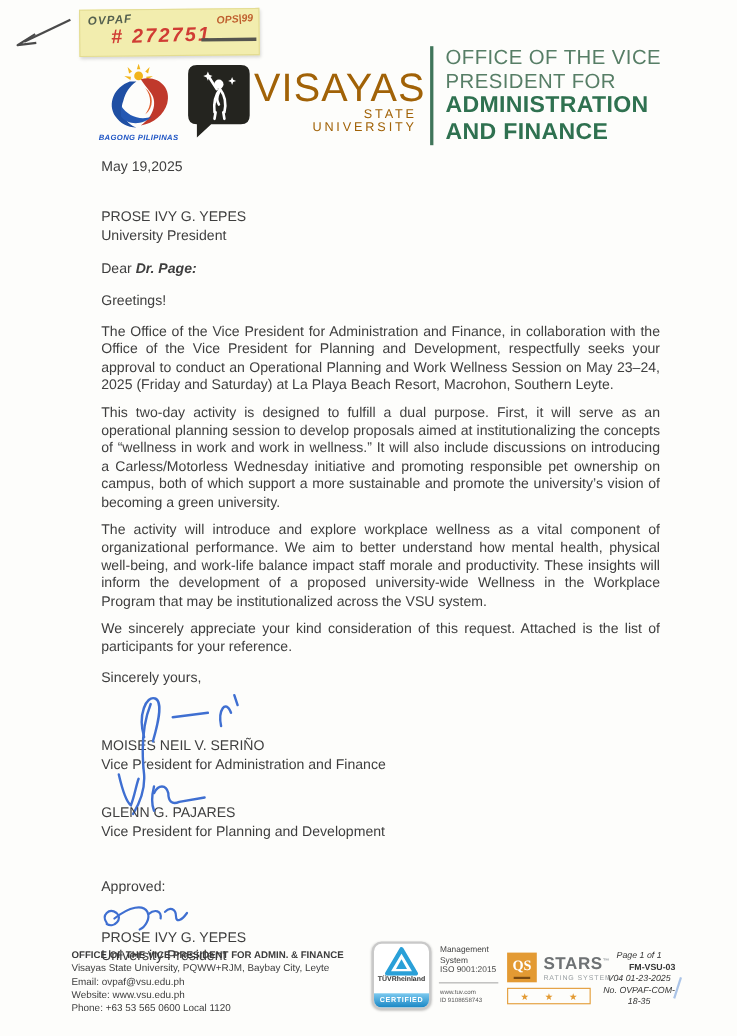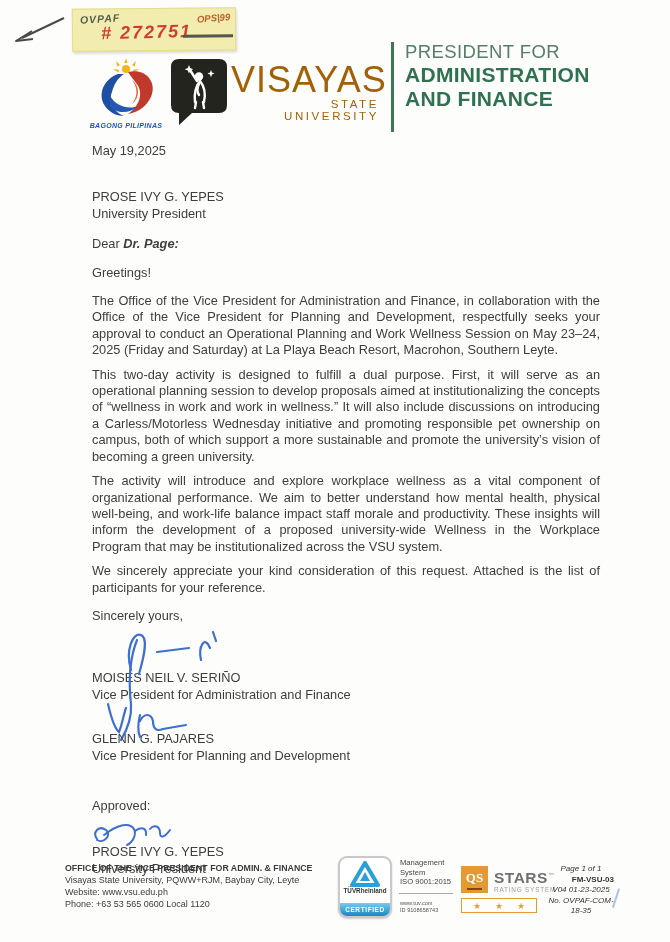--- a/index.html
+++ b/index.html
@@ -66,21 +66,21 @@
   .tuv .tri { display:block; margin:3px auto 0; }
   .tuv .brand { text-align:center; font-size:6.3px; font-weight:700; color:#333; margin-top:0px; }
   .tuv .ribbon { position:absolute; left:0; right:0; bottom:0; height:13px;
     background:linear-gradient(#7cc9ef,#1886c4); color:#fff; font-size:6.5px; font-weight:700;
     letter-spacing:.6px; text-align:center; line-height:13px; }
   .iso { position:absolute; left:400px; top:858px; font-size:7.6px; color:#444; line-height:9.6px; }
   .iso-rule { position:absolute; left:399px; top:893px; width:54px; height:1px; background:#aaa; }
   .tuv-id { position:absolute; left:400px; top:900px; font-size:5.6px; color:#555; line-height:7px; }
 
   .qs { position:absolute; left:461px; top:866px; }
-  .qs-row { display:flex; align-items:flex-end; }
+  .qs-row { display:flex; align-items:center; }
   .qs-box { width:27px; height:27px; background:#e39a33; color:#fff; font-family:"Liberation Serif", serif;
     font-weight:700; font-size:13px; text-align:center; line-height:24px; position:relative; }
   .qs-box::after { content:""; position:absolute; left:6px; bottom:3px; width:15px; height:2px; background:#7a4a12; }
   .qs-text { margin-left:6px; }
   .qs-stars-word { font-size:15.5px; font-weight:700; color:#6e7274; letter-spacing:.5px; line-height:16px; }
   .qs-tm { font-size:6px; vertical-align:super; color:#9aa0a3; }
   .qs-sub { font-size:6.4px; color:#9aa0a3; letter-spacing:.8px; }
   .qs-starbox { margin-top:5px; width:76px; height:15px; border:1px solid #e39a33;
     color:#e39a33; font-size:8.5px; text-align:center; line-height:14px; letter-spacing:6px;
     padding-left:6px; }
@@ -140,20 +140,21 @@
     </g>
   </svg>
 
   <div class="wordmark">
     <div class="big">VISAYAS</div>
     <div class="small">STATE UNIVERSITY</div>
   </div>
 
   <div class="office-bar"></div>
   <div class="office-block">
+    <div class="office-light">OFFICE OF THE VICE</div>
     <div class="office-light">PRESIDENT FOR</div>
     <div class="office-bold">ADMINISTRATION</div>
     <div class="office-bold">AND FINANCE</div>
   </div>
 
   <div class="letter">
     <div class="date">May 19,2025</div>
 
     <div class="recipient">
       <div class="b">PROSE IVY G. YEPES</div>
@@ -214,20 +215,21 @@
         </g>
       </svg>
       <div class="b">PROSE IVY G. YEPES</div>
       <div>University President</div>
     </div>
   </div>
 
   <div class="foot-contact">
     <div class="head">OFFICE OF THE VICE PRESIDENT FOR ADMIN. &amp; FINANCE</div>
     <div>Visayas State University, PQWW+RJM, Baybay City, Leyte</div>
+    <div>Email: ovpaf@vsu.edu.ph</div>
     <div>Website: www.vsu.edu.ph</div>
     <div>Phone: +63 53 565 0600 Local 1120</div>
   </div>
 
   <div class="tuv">
     <svg class="tri" width="30" height="26" viewBox="0 0 30 26">
       <path d="M15 2 L28 24 L2 24 Z" fill="none" stroke="#2aa0d8" stroke-width="4" stroke-linejoin="round"></path>
       <path d="M15 11 L20 20 L10 20 Z" fill="#2aa0d8"></path>
     </svg>
     <div class="brand">TÜVRheinland</div>

